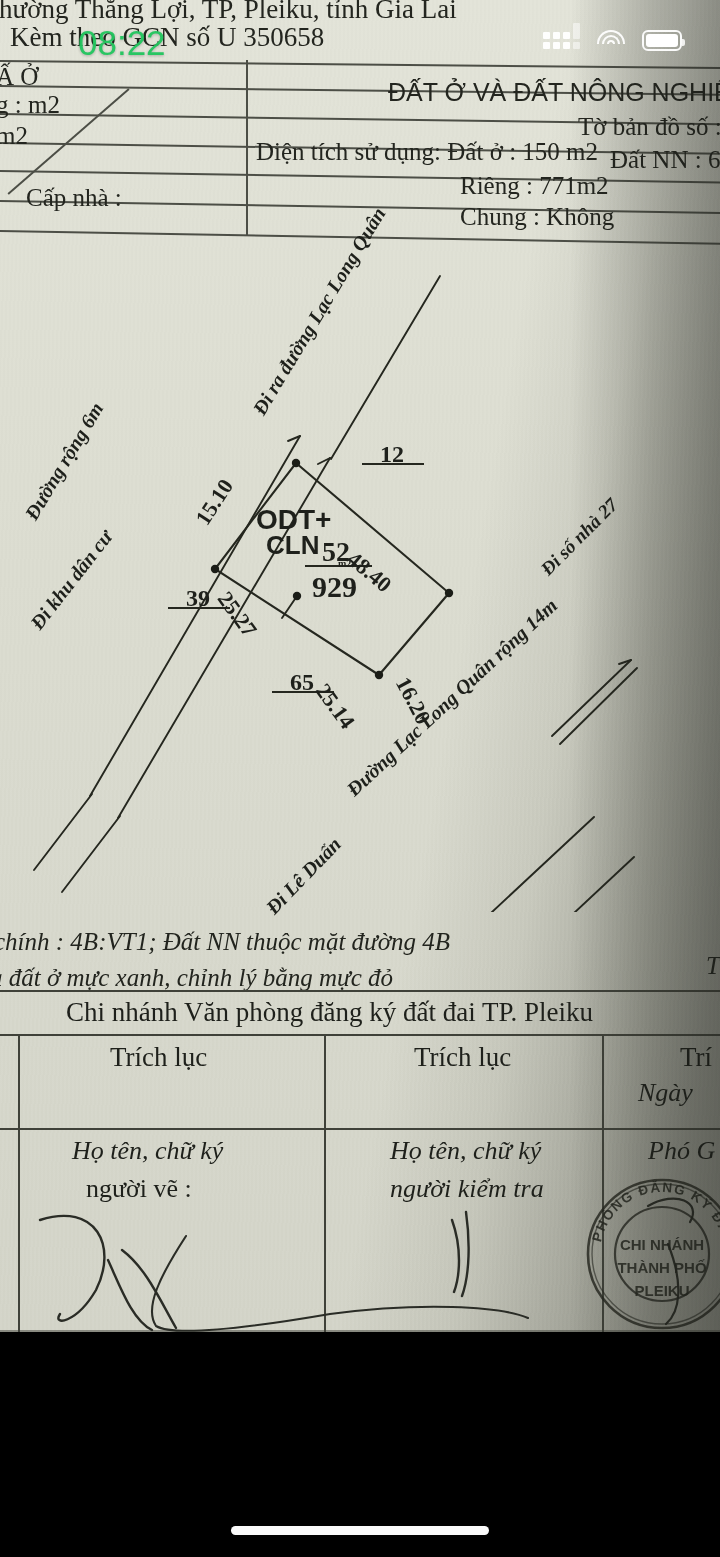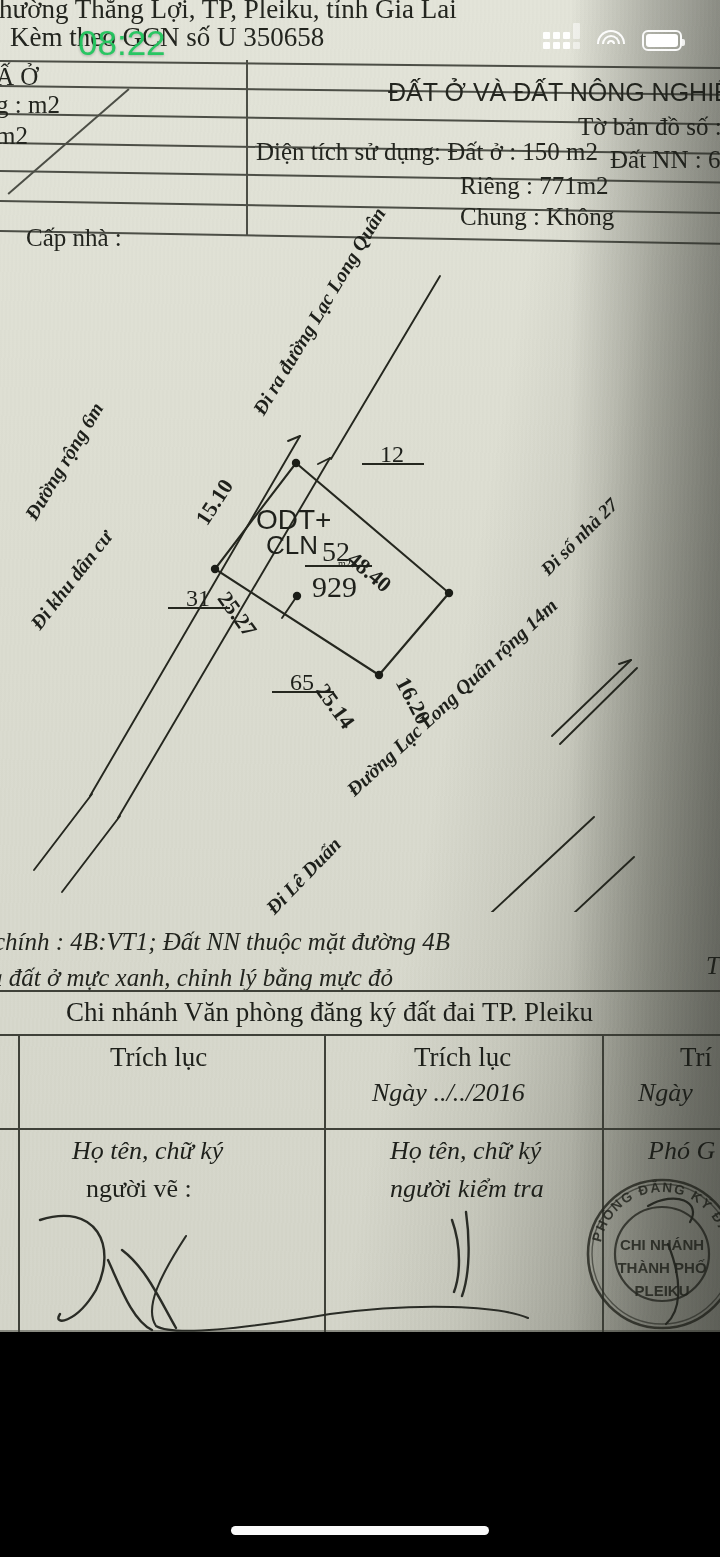--- a/index.html
+++ b/index.html
@@ -79,21 +79,21 @@
   }
   .tbl-vline { position:absolute; background:#4c4e46; width:1.7px; }
   .cellx { position:absolute; font-family:"Liberation Serif", serif; color:#23251f; white-space:nowrap; }
 
   
   #map { position:absolute; left:0; top:236px; width:720px; height:676px; }
   #map svg { position:absolute; left:0; top:0; }
   .maplabel {
     position:absolute; white-space:nowrap;
     font-family:"Liberation Serif", serif;
-    color:#1e201b; transform-origin:left center;
+    color:#1e201b; transform-origin:left center;font-weight:bold;
   }
   .rotlbl { font-weight:700; font-style:italic; }
 
   
   #notes { position:absolute; left:0; top:912px; width:720px; height:112px; }
   .note {
     position:absolute; font-style:italic; font-family:"Liberation Serif", serif;
     color:#22241e; white-space:nowrap;
   }
 
@@ -132,21 +132,21 @@
     <div class="tbl-line" style="left:-6px; top:144px;width:732px; transform:rotate(0.95deg);"></div>
     <div class="tbl-line" style="left:-6px; top:174px;width:732px; transform:rotate(1.0deg);"></div>
 
     <div class="tbl-vline" style="left:246px; top:4px; height:176px;"></div>
 
     <div class="tbl-line" style="left:8px; top:137px; width:160px; transform:rotate(-41deg); height:1.5px;"></div>
 
     <div class="cellx" style="left:-4px; top:7px; font-size:25px;">Ấ Ở</div>
     <div class="cellx" style="left:-4px; top:35px; font-size:25px;">g : m2</div>
     <div class="cellx" style="left:-4px; top:66px; font-size:25px;">m2</div>
-    <div class="cellx" style="left:26px; top:128px; font-size:25px;margin-top:40px;">Cấp nhà :</div>
+    <div class="cellx" style="left:26px; top:128px; font-size:25px;">Cấp nhà :</div>
 
     <div class="cellx" style="left:388px; top:22px; font-size:25px; font-family:'Liberation Sans',sans-serif;">ĐẤT Ở VÀ ĐẤT NÔNG NGHIỆP</div>
     <div class="cellx" style="left:578px; top:57px; font-size:25px;">Tờ bản đồ số : 1</div>
     <div class="cellx" style="left:256px; top:82px; font-size:25px;">Diện tích sử dụng:  Đất ở : 150 m2</div>
     <div class="cellx" style="left:610px; top:90px; font-size:25px;">Đất NN : 62</div>
     <div class="cellx" style="left:460px; top:116px; font-size:25px;">Riêng :  771m2</div>
     <div class="cellx" style="left:460px; top:147px; font-size:25px;">Chung : Không</div>
   </div>
 
   <div id="map">
@@ -213,21 +213,21 @@
     <div class="maplabel" style="left:310px; top:432px; font-size:22px; font-weight:600; transform:rotate(54deg); transform-origin:left bottom;">25.14</div>
     <div class="maplabel" style="left:390px; top:423px; font-size:22px; font-weight:600; transform:rotate(62deg); transform-origin:left bottom;">16.20</div>
 
     <div class="maplabel" style="left:256px; top:268px; font-size:28px; font-family:'Liberation Sans',sans-serif;">ODT+</div>
     <div class="maplabel" style="left:266px; top:294px; font-size:26px; font-family:'Liberation Sans',sans-serif;">CLN</div>
     <div class="maplabel" style="left:322px; top:300px; font-size:28px;">52</div>
     <div class="maplabel" style="left:338px; top:322px; font-size:10px;">m2</div>
     <div class="maplabel" style="left:312px; top:334px; font-size:30px;">929</div>
 
     <div class="maplabel" style="left:380px; top:205px; font-size:24px;">12</div>
-    <div class="maplabel" style="left:186px; top:349px; font-size:24px;">31</div>
+    <div class="maplabel" style="left:186px; top:349px; font-size:24px;">39</div>
     <div class="maplabel" style="left:290px; top:433px; font-size:24px;">65</div>
   </div>
 
   <div id="notes">
     <div class="note" style="left:-6px; top:16px; font-size:25px;">chính :  4B:VT1; Đất NN thuộc mặt đường 4B</div>
     <div class="note" style="left:-10px; top:52px; font-size:25px;">à đất ở mực xanh, chỉnh lý bằng mực đỏ</div>
     <div class="note" style="left:706px; top:40px; font-size:25px;">T</div>
   </div>
 
   <div id="bottom-table">
@@ -244,24 +244,20 @@
 
     <div class="bt-v" style="left:18px;  top:10px; height:298px;"></div>
     <div class="bt-v" style="left:324px; top:10px; height:298px;"></div>
     <div class="bt-v" style="left:602px; top:10px; height:298px;"></div>
 
     <div class="bt-txt" style="left:110px; top:18px; font-size:27px;">Trích lục</div>
     <div class="bt-txt" style="left:72px; top:112px; font-size:26px; font-style:italic;">Họ tên, chữ ký</div>
     <div class="bt-txt" style="left:86px; top:150px; font-size:26px; ">người vẽ :</div>
 
     <div class="bt-txt" style="left:414px; top:18px; font-size:27px;">Trích lục</div>
-    <div class="bt-txt" style="left:372px; top:54px; font-size:26px; font-style:italic;">
-      <span>Ngày</span>
-      <span>..</span><span style="letter-spacing:-1px;">/</span><span>..</span><span>/2016</span>
-    </div>
     <div class="bt-txt" style="left:390px; top:112px; font-size:26px; font-style:italic;">Họ tên, chữ ký</div>
     <div class="bt-txt" style="left:390px; top:150px; font-size:26px; font-style:italic;">người kiểm tra</div>
 
     <div class="bt-txt" style="left:680px; top:18px; font-size:27px;">Trí</div>
     <div class="bt-txt" style="left:638px; top:54px; font-size:26px; font-style:italic;">Ngày</div>
     <div class="bt-txt" style="left:648px; top:112px; font-size:26px; font-style:italic;">Phó G</div>
 
     <svg width="720" height="308" style="position:absolute;left:0;top:0;">
       <g fill="none" stroke="#2a2c26" stroke-width="2.4" stroke-linecap="round">
 

